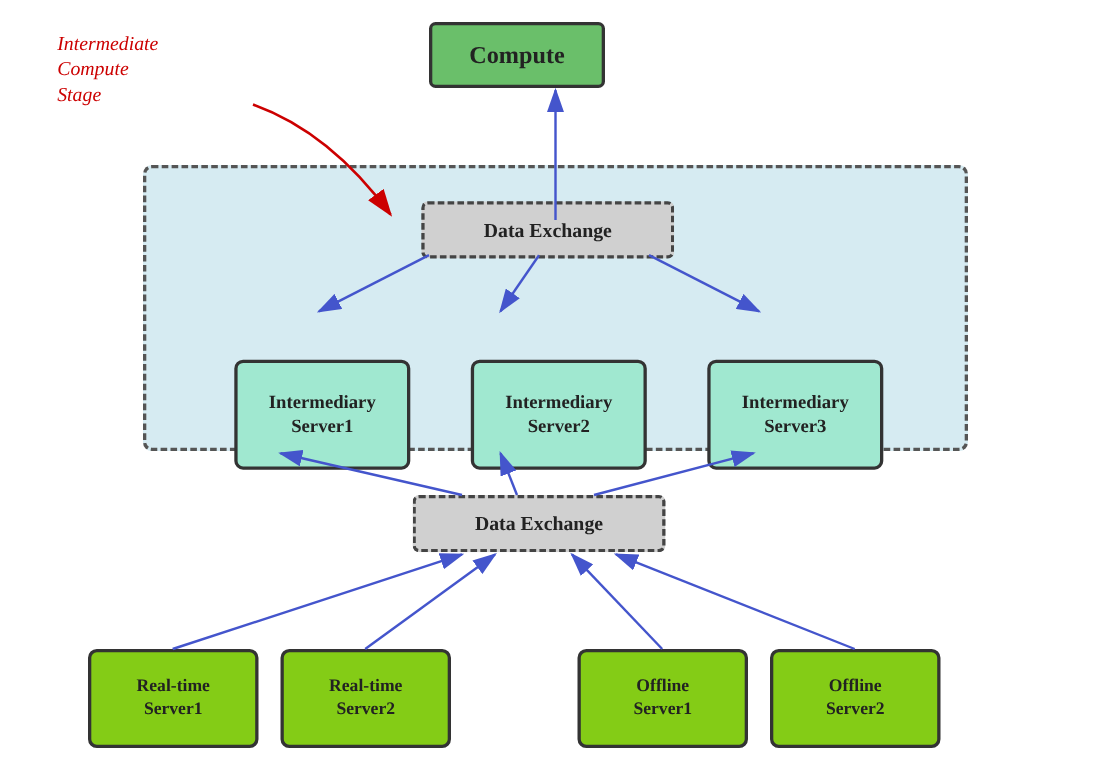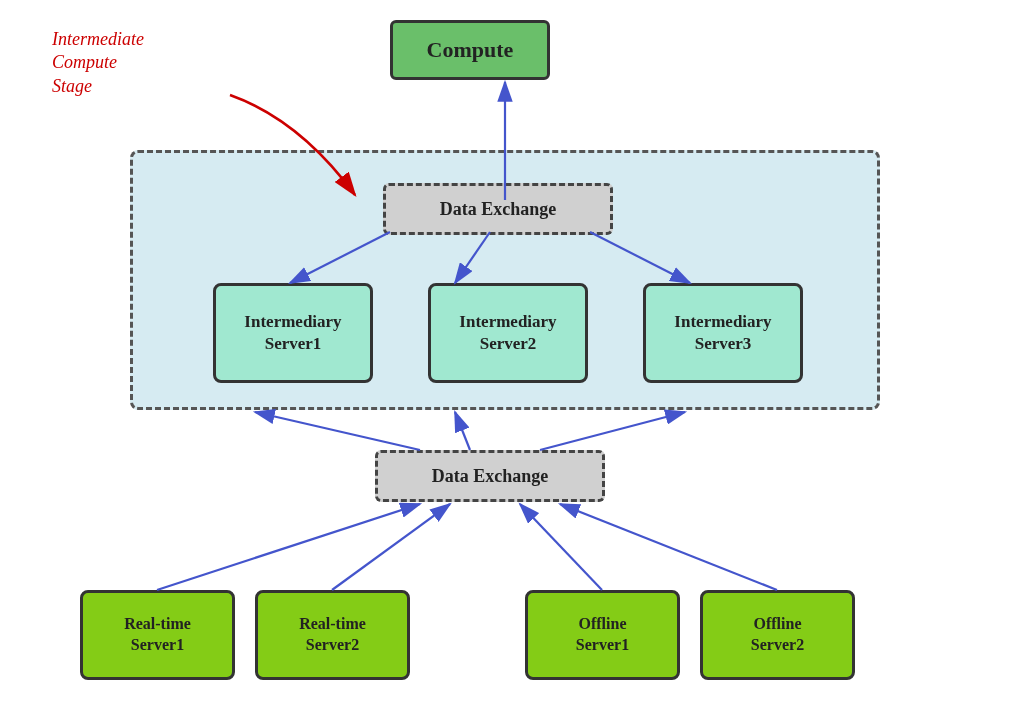--- a/index.html
+++ b/index.html
@@ -80,20 +80,21 @@
       border: 3px solid #333;
       border-radius: 8px;
       display: flex;
       align-items: center;
       justify-content: center;
       text-align: center;
       font-size: 17px;
       font-weight: bold;
       color: #222;
       line-height: 1.3;
+      margin-top: 44px;
     }
 
     .intermediary-1 {
       top: 130px;
       left: 80px;
     }
     .intermediary-2 {
       top: 130px;
       left: 295px;
     }

